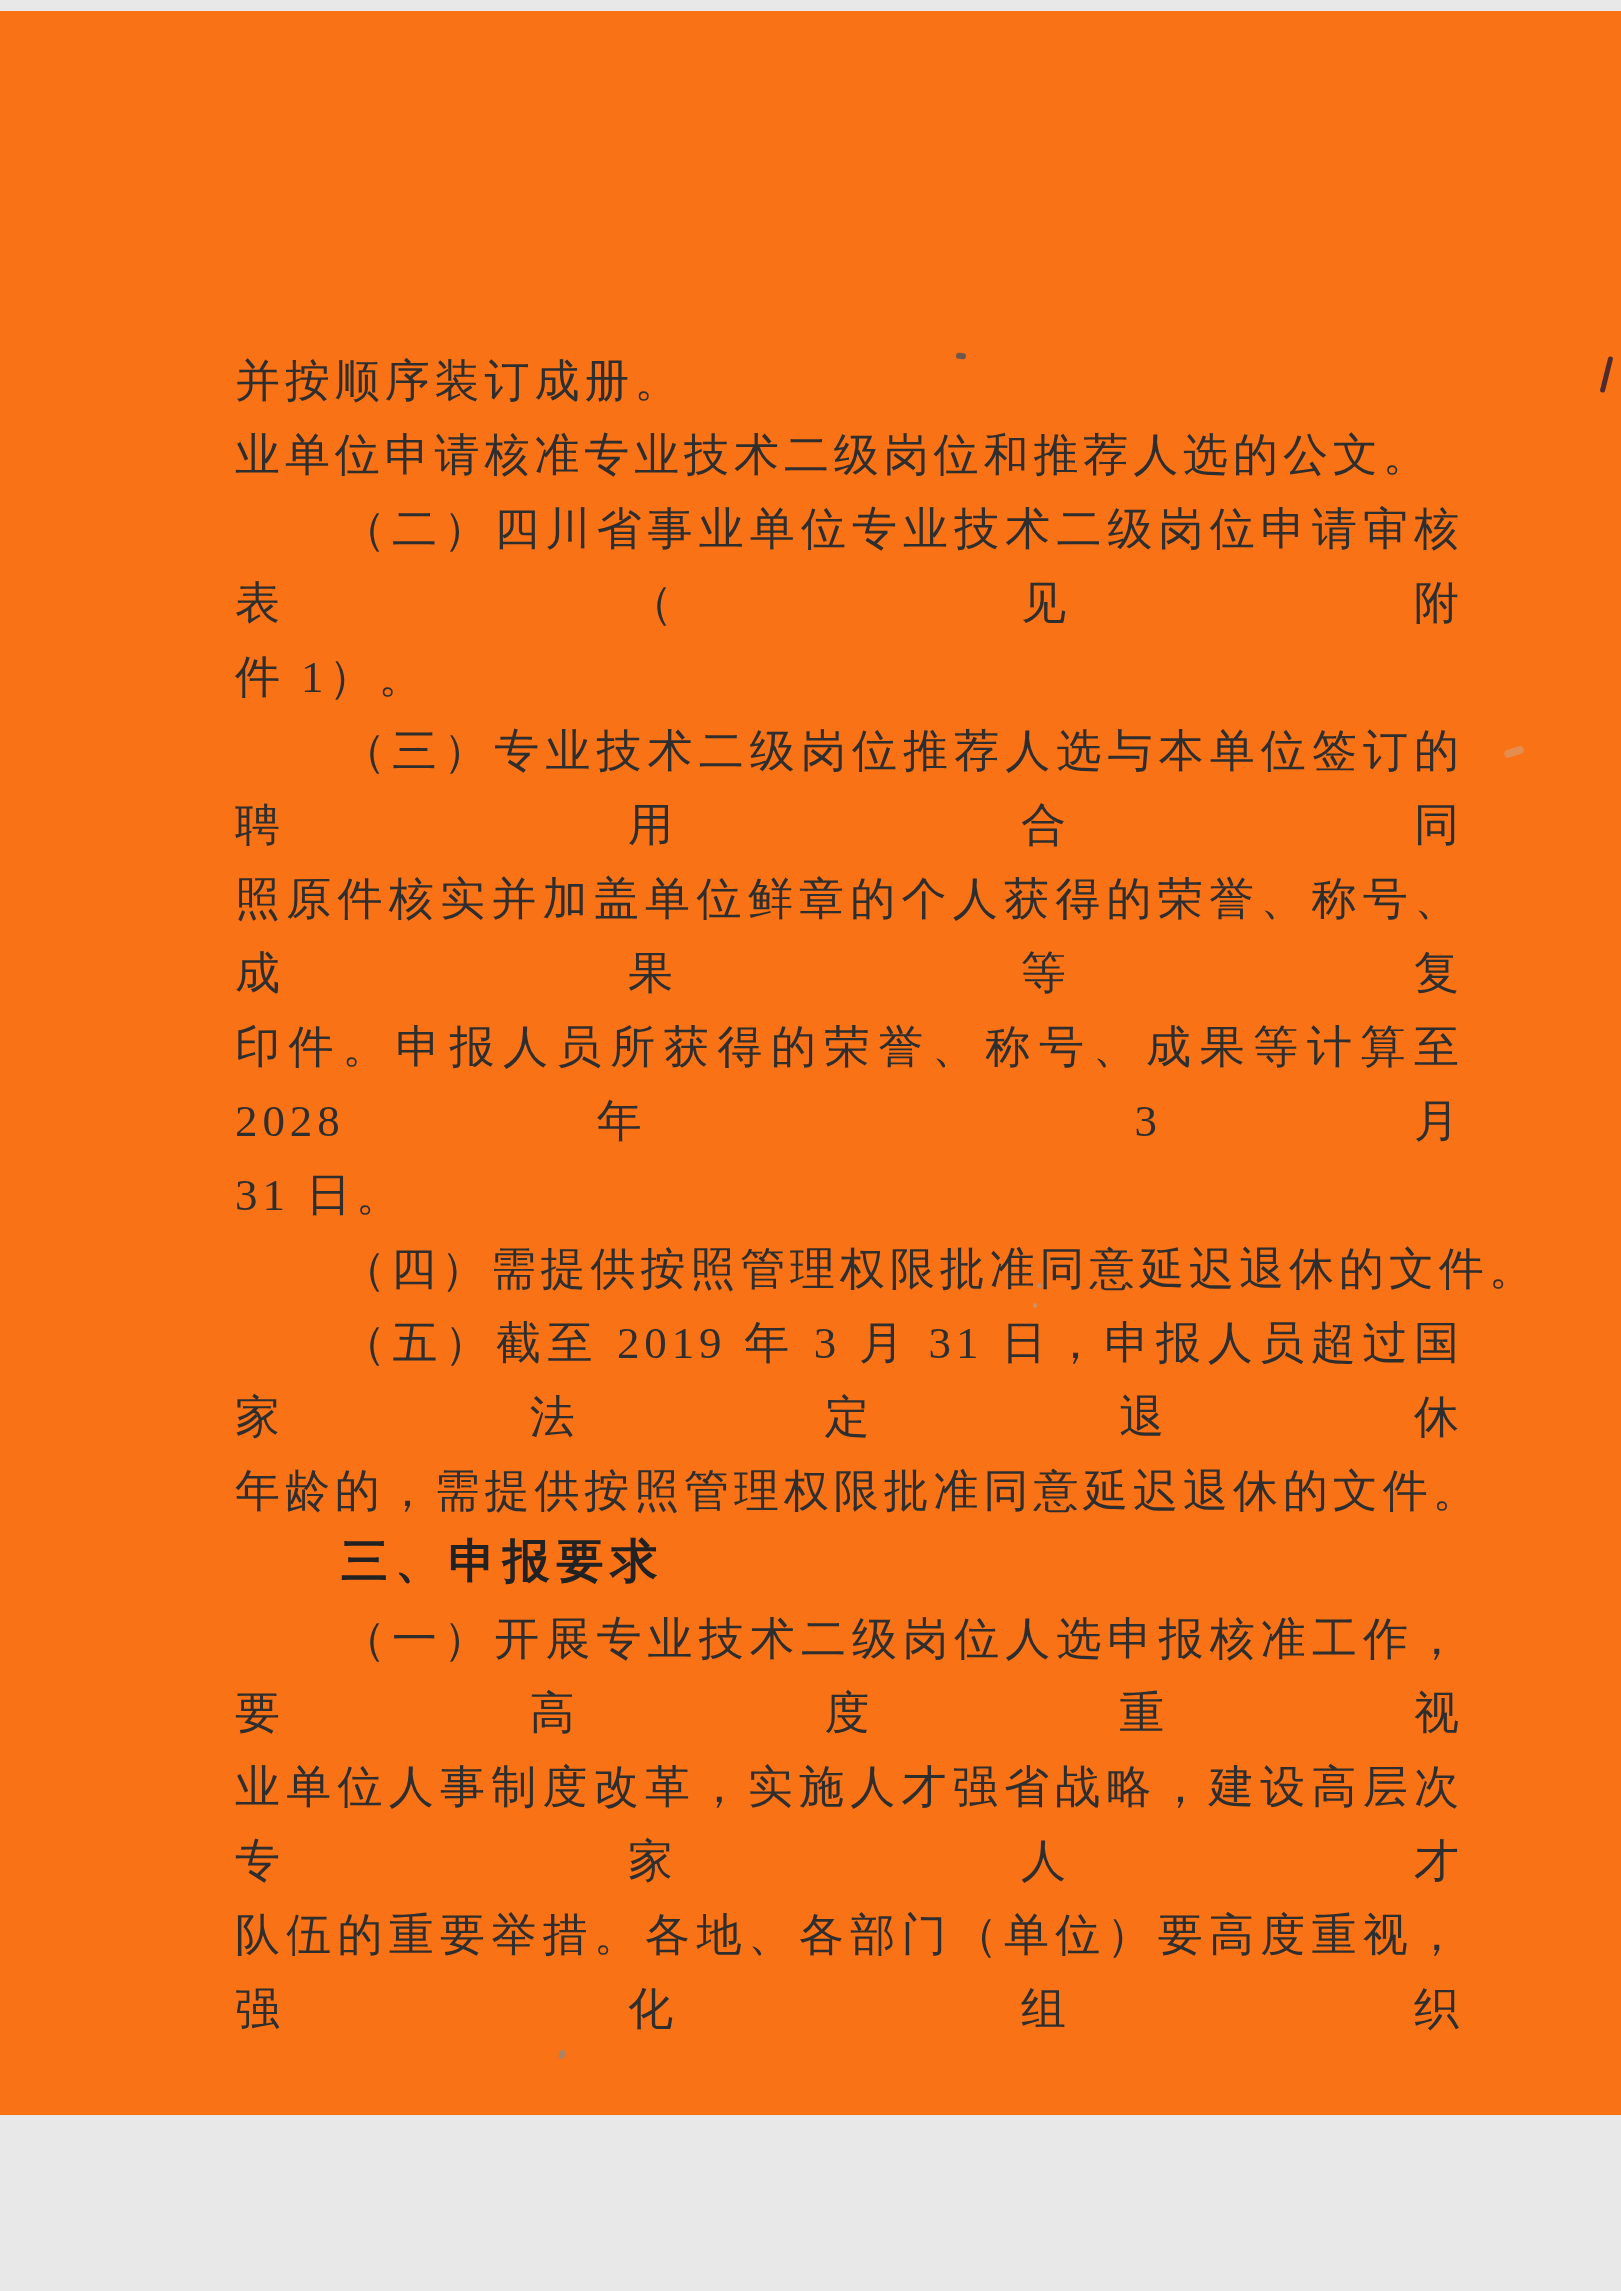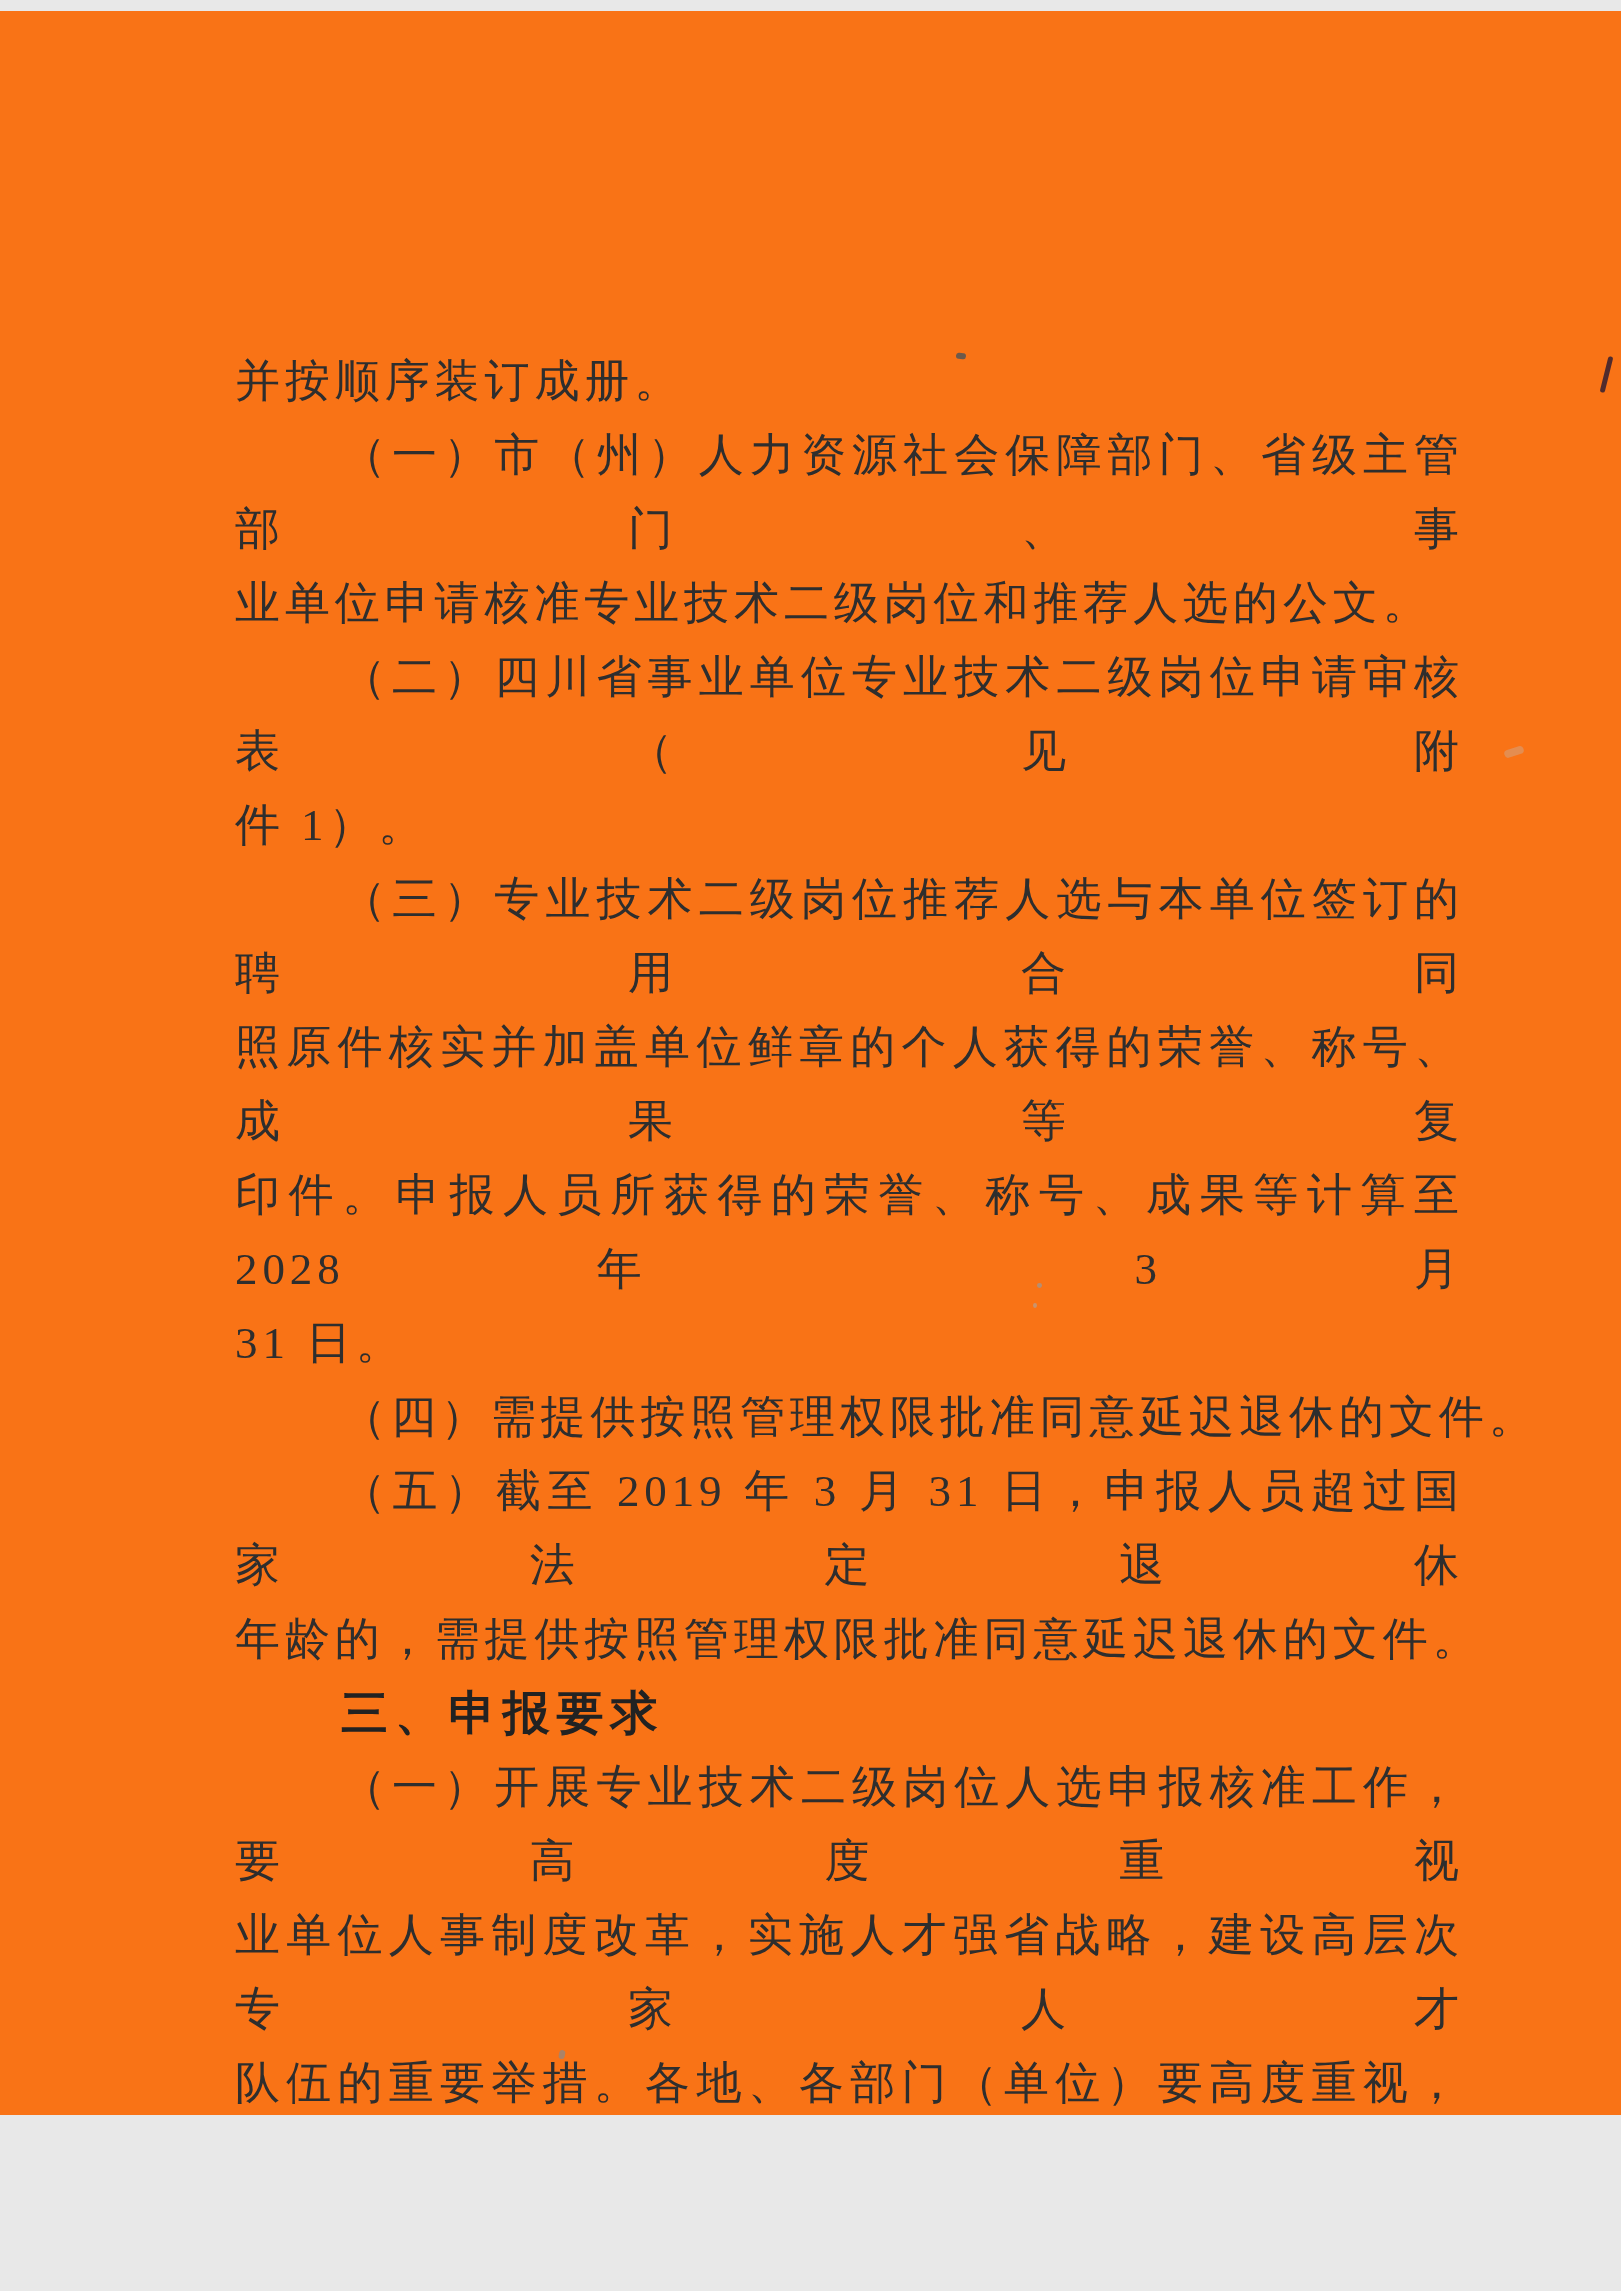--- a/index.html
+++ b/index.html
@@ -33,21 +33,21 @@
     color: #2e2e2e;
   }
   .line.jfull {
     white-space: normal;
     text-align-last: justify;
   }
   .line.indent {
     text-indent: 106px;
   }
   .line.heading {
-    font-family: Liberation Sans, sans-serif;
+    font-family: Liberation Mono, monospace;
     font-weight: 700;
     font-size: 47px;
     letter-spacing: 6.9px;
     color: #222222;
   }
   .page-number {
     position: absolute;
     left: 225px;
     top: 2105px;
     font-size: 39px;
@@ -105,21 +105,20 @@
     transform: rotate(-18deg);
   }
 </style>
 </head>
 <body>
 
 <div class="page">
 
   <div class="doc-body">
     <div class="line">并按顺序装订成册。</div>
-    <div class="line indent jfull">（一）市（州）人力资源社会保障部门、省级主管部门、事</div>
     <div class="line">业单位申请核准专业技术二级岗位和推荐人选的公文。</div>
     <div class="line indent jfull">（二）四川省事业单位专业技术二级岗位申请审核表（见附</div>
     <div class="line">件 1）。</div>
     <div class="line indent jfull">（三）专业技术二级岗位推荐人选与本单位签订的聘用合同</div>
     <div class="line jfull">照原件核实并加盖单位鲜章的个人获得的荣誉、称号、成果等复</div>
     <div class="line jfull">印件。申报人员所获得的荣誉、称号、成果等计算至 2028 年 3 月</div>
     <div class="line">31 日。</div>
     <div class="line indent">（四）需提供按照管理权限批准同意延迟退休的文件。</div>
     <div class="line indent jfull">（五）截至 2019 年 3 月 31 日，申报人员超过国家法定退休</div>
     <div class="line">年龄的，需提供按照管理权限批准同意延迟退休的文件。</div>

